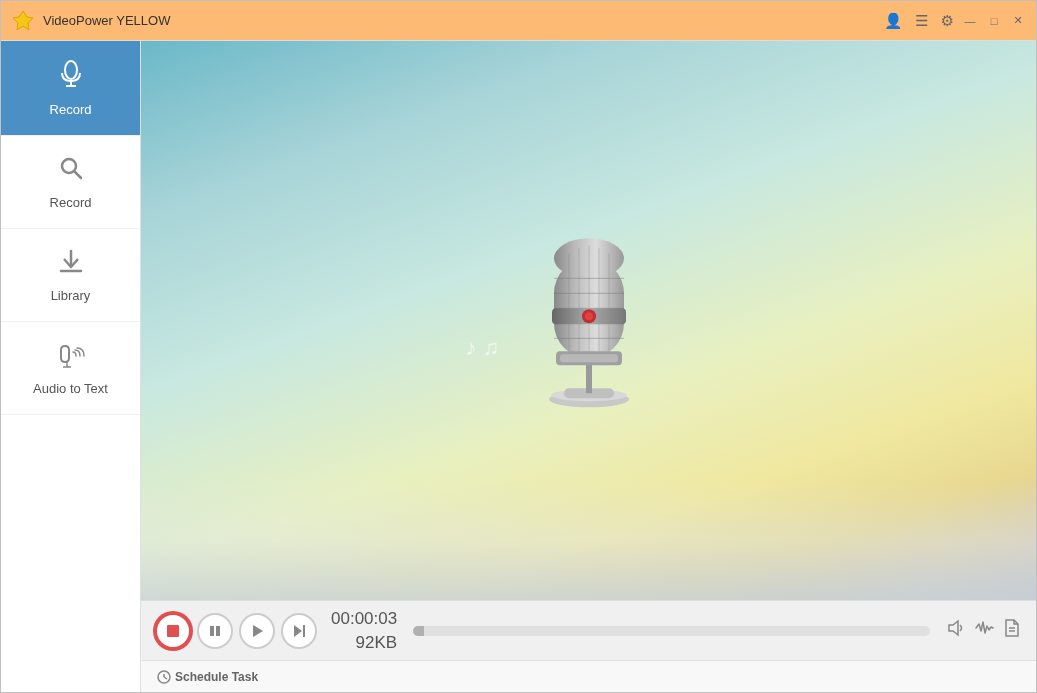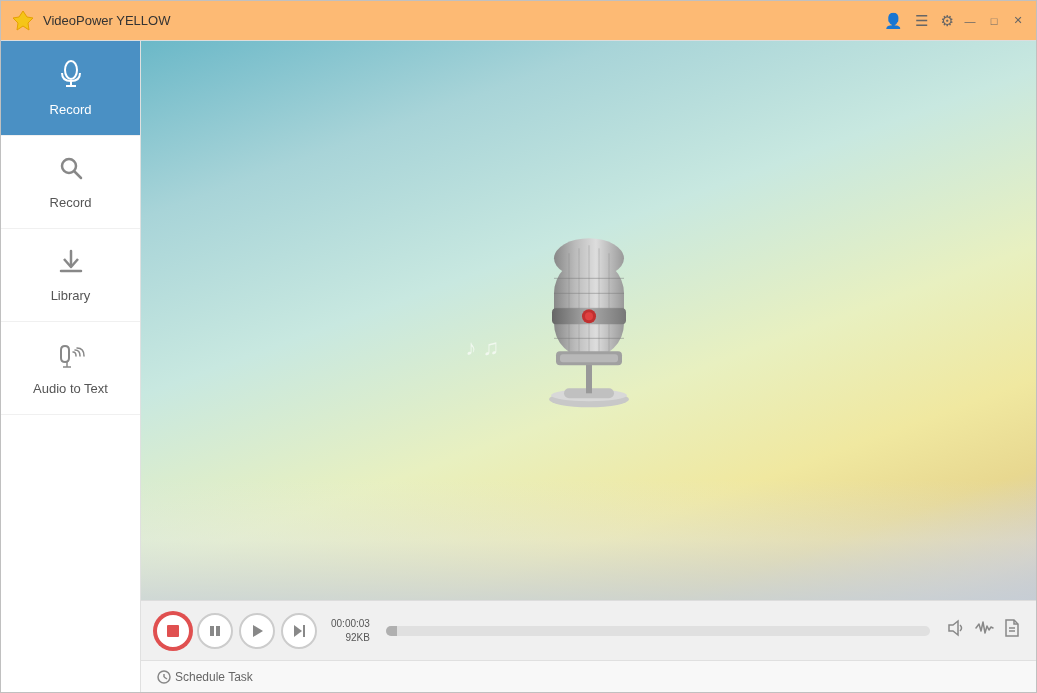--- a/index.html
+++ b/index.html
@@ -189,21 +189,21 @@
     }
     .time-info {
       display: flex;
       flex-direction: column;
       align-items: flex-end;
       margin-left: 8px;
       margin-right: 6px;
       flex-shrink: 0;
     }
     .time-text {
-      font-size: 10px;
+      font-size: 17px;
       color: #555;
       line-height: 1.4;
     }
     .progress-bar-container {
       flex: 1;
       height: 10px;
       background: #e0e0e0;
       border-radius: 5px;
       overflow: hidden;
       margin: 0 4px;
@@ -226,20 +226,21 @@
 
     
     .schedule-bar {
       height: 32px;
       background: #f8f8f8;
       border-top: 1px solid #e0e0e0;
       display: flex;
       align-items: center;
       padding: 0 16px;
       flex-shrink: 0;
+      font-weight: bold;
     }
     .schedule-text {
       font-size: 12px;
       color: #666;
       display: flex;
       align-items: center;
       gap: 4px;
     }
   </style>
 </head>

